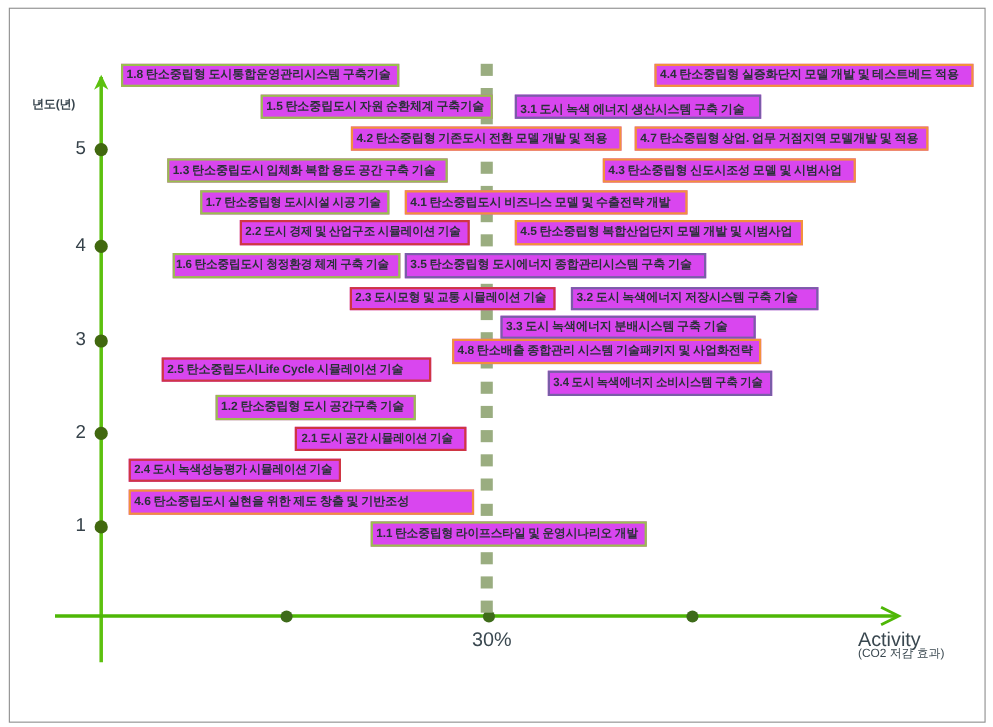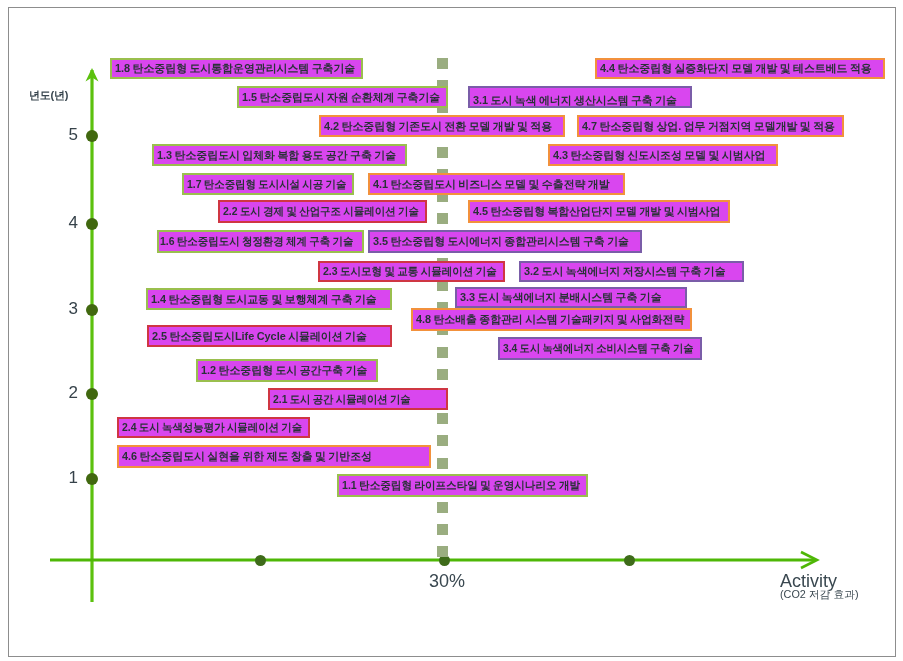--- a/index.html
+++ b/index.html
@@ -134,39 +134,36 @@
     </div>
   <div class="box purple" style="left: 368px; top: 230px; width: 274px; height: 23px; border-color: rgb(122, 93, 168);">
       <span>3.5 탄소중립형 도시에너지 종합관리시스템 구축 기술</span>
     </div>
   <div class="box red" style="left: 318px; top: 261px; width: 187px; height: 21px; border-color: rgb(207, 54, 67);">
       <span style="transform: scaleX(0.966667);">2.3 도시모형 및 교통 시뮬레이션 기술</span>
     </div>
   <div class="box purple" style="left: 519px; top: 261px; width: 225px; height: 21px; border-color: rgb(122, 93, 168);">
       <span>3.2 도시 녹색에너지 저장시스템 구축 기술</span>
     </div>
-  <div class="box green" style="left: 146px; top: 288px; width: 246px; height: 22px; border-color: rgb(154, 191, 78);">
-      <span>1.4 탄소중립형 도시교동 및 보행체계 구축 기술</span>
-    </div>
   <div class="box purple" style="left: 455px; top: 287px; width: 232px; height: 21px; border-color: rgb(122, 93, 168);">
       <span>3.3 도시 녹색에너지 분배시스템 구축 기술</span>
     </div>
   <div class="box orange" style="left: 411px; top: 308px; width: 281px; height: 23px; border-color: rgb(242, 145, 60);">
       <span style="transform: scaleX(0.996283);">4.8 탄소배출 종합관리 시스템 기술패키지 및 사업화전략</span>
     </div>
   <div class="box red" style="left: 147px; top: 325px; width: 245px; height: 22px; border-color: rgb(207, 54, 67);">
       <span>2.5 탄소중립도시Life Cycle 시뮬레이션 기술</span>
     </div>
   <div class="box purple" style="left: 498px; top: 337px; width: 204px; height: 23px; border-color: rgb(122, 93, 168);">
       <span style="transform: scaleX(0.945545);">3.4 도시 녹색에너지 소비시스템 구축 기술</span>
     </div>
   <div class="box green" style="left: 196px; top: 359px; width: 182px; height: 23px; border-color: rgb(154, 191, 78);">
       <span>1.2 탄소중립형 도시 공간구축 기술</span>
     </div>
-  <div class="box red" style="left: 268px; top: 388px; width: 180px; height: 22px; border-color: rgb(207, 54, 67);">
+  <div class="box red" style="left: 268px; top: 388px; width: 156px; height: 22px; border-color: rgb(207, 54, 67); justify-content: flex-end;">
       <span style="transform: scaleX(0.951724);">2.1 도시 공간 시뮬레이션 기술</span>
     </div>
   <div class="box red" style="left: 117px; top: 417px; width: 193px; height: 21px; border-color: rgb(207, 54, 67);">
       <span style="transform: scaleX(0.957447);">2.4 도시 녹색성능평가 시뮬레이션 기술</span>
     </div>
   <div class="box orange" style="left: 117px; top: 445px; width: 314px; height: 23px; border-color: rgb(242, 145, 60);">
       <span>4.6 탄소중립도시 실현을 위한 제도 창출 및 기반조성</span>
     </div>
   <div class="box green" style="left: 337px; top: 474px; width: 251px; height: 23px; border-color: rgb(154, 191, 78);">
       <span style="transform: scaleX(0.971429);">1.1 탄소중립형 라이프스타일 및 운영시나리오 개발</span>

